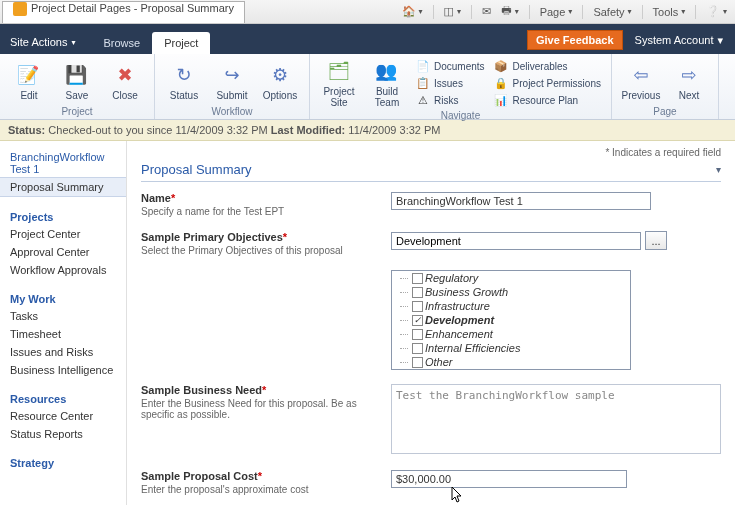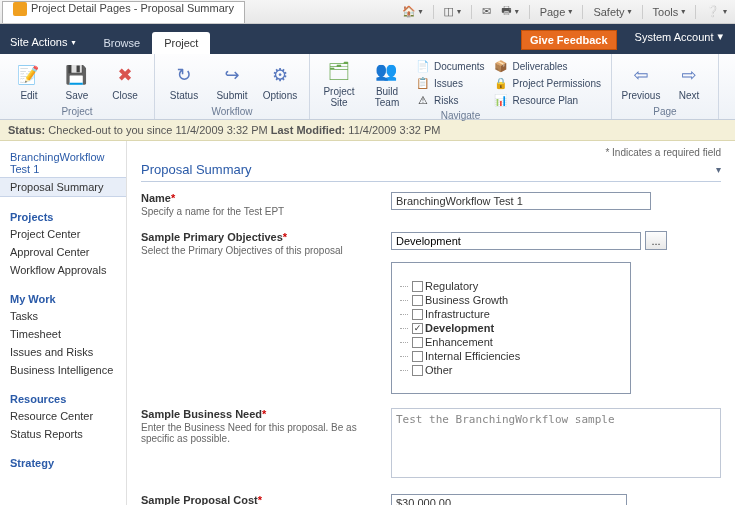--- a/index.html
+++ b/index.html
@@ -14,21 +14,21 @@
 .chrome-tools .drop { font-size: 8px; }
 .chrome-tools .sep { width:1px; height:14px; background:#ccc; }
 
 
 .header-dark { background: #2a3b55; height: 30px; display: flex; align-items: flex-end; color: #fff; }
 .site-actions { padding: 0 10px 6px 10px; display:flex; align-items:center; gap:4px; cursor:pointer; font-size:11px; }
 .site-actions .chev { font-size:8px; }
 .tab-strip { display: flex; align-items: flex-end; margin-left: 6px; }
 .tab { padding: 5px 12px; color: #d8e0ec; cursor: pointer; font-size: 11px; }
 .tab.active { background: #fff; color: #333; border-radius: 3px 3px 0 0; }
-.header-right { margin-left: auto; display:flex; align-items:flex-start; gap:18px; padding-right:12px; padding-bottom:4px; }
+.header-right { margin-left: auto; display:flex; align-items:center; gap:12px; padding-right:12px; padding-bottom:4px; }
 .feedback-btn { background: #e66a1f; color:#fff; padding:3px 8px; border:1px solid #c0500a; font-weight:bold; cursor:pointer; font-size:11px; }
 .sys-account { color:#fff; display:flex; align-items:center; gap:4px; cursor:pointer; }
 
 
 .ribbon { background: linear-gradient(#fdfdfe,#eef2f7); border-bottom: 1px solid #c5cedb; height: 66px; display: flex; }
 .ribbon-group { border-right: 1px solid #d0d8e4; padding: 4px 8px 2px 8px; display:flex; flex-direction:column; }
 .ribbon-group .buttons { display:flex; gap:6px; flex:1; }
 .ribbon-group .label { text-align:center; font-size:10px; color:#6a7a93; padding-top:2px; }
 .big-btn { display:flex; flex-direction:column; align-items:center; justify-content:center; width:42px; cursor:pointer; gap:2px; }
 .big-btn .ico { width:26px; height:26px; display:flex; align-items:center; justify-content:center; font-size:18px; }
@@ -62,21 +62,21 @@
 .field-desc { font-size:10px; color:#666; margin-top:2px; }
 .field-right { flex:1; }
 .text-input { width:260px; border:1px solid #8a97ac; padding:2px 4px; font-size:11px; color:#333; background:#fff; }
 .text-input.wide { width: 236px; }
 .textarea { width: 330px; height: 70px; border:1px solid #c0c8d6; padding:4px; font-size:11px; color:#888; resize:none; }
 
 .combo-row { display:flex; align-items:center; gap:4px; }
 .combo-input { width: 250px; border:1px solid #8a97ac; padding:2px 4px; font-size:11px; }
 .ellipsis-btn { width:22px; height:19px; border:1px solid #8a97ac; background:linear-gradient(#fdfdfd,#e8e8e8); cursor:pointer; font-size:11px; display:flex; align-items:center; justify-content:center; }
 
-.tree-box { width: 240px; border:1px solid #8a97ac; margin-top:12px; padding:16px 2px; background:#fff; }
+.tree-box { width: 240px; border:1px solid #8a97ac; margin-top:20px; padding:0 2px; background:#fff;font-style:italic; }
 .tree-item { display:flex; align-items:center; gap:2px; padding:1px 0 1px 18px; font-size:11px; color:#333; cursor:pointer; position:relative; }
 .tree-item::before { content:""; position:absolute; left:6px; top:50%; width:8px; border-top:1px dotted #aaa; }
 .tree-item .cb { width:11px; height:11px; border:1px solid #888; background:#fff; display:inline-flex; align-items:center; justify-content:center; font-size:9px; color:#333; }
 .tree-item.sel .tlabel { font-weight:bold; }
 
 
 .ico-edit { color:#5a7abf; }
 .ico-save { color:#5a7abf; }
 .ico-close { color:#d9534f; }
 .ico-status { color:#5a7abf; }

